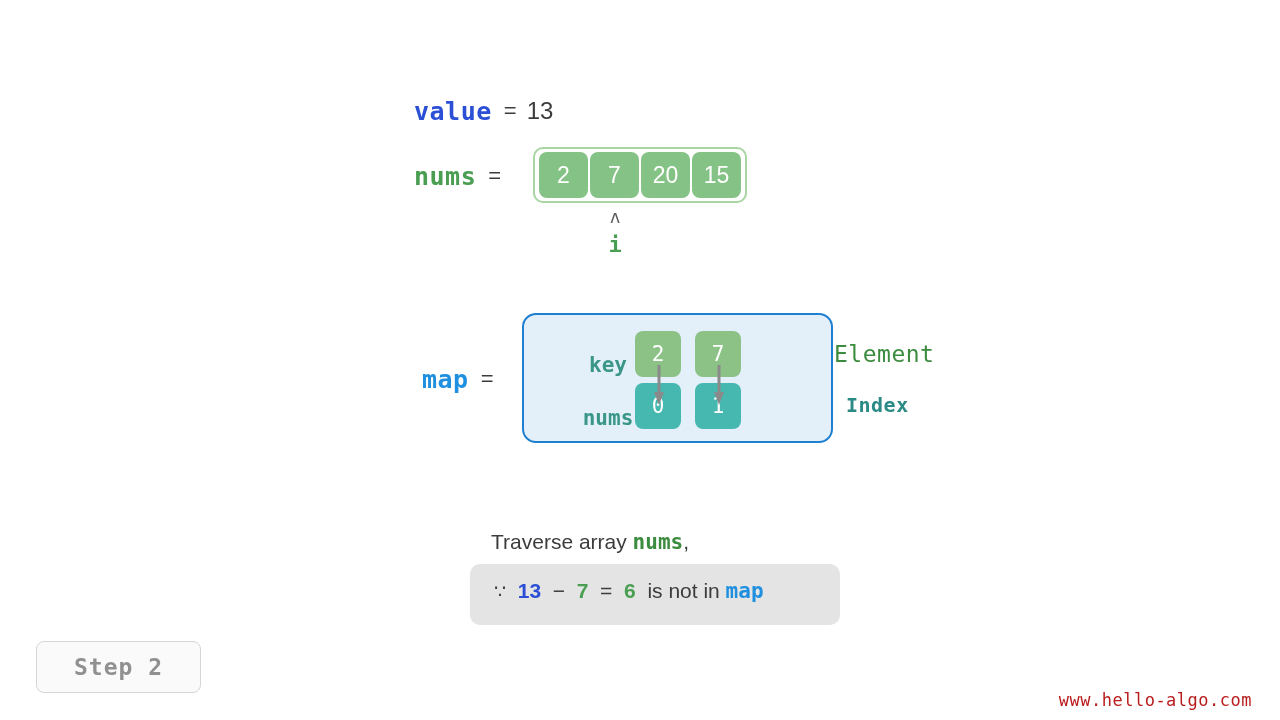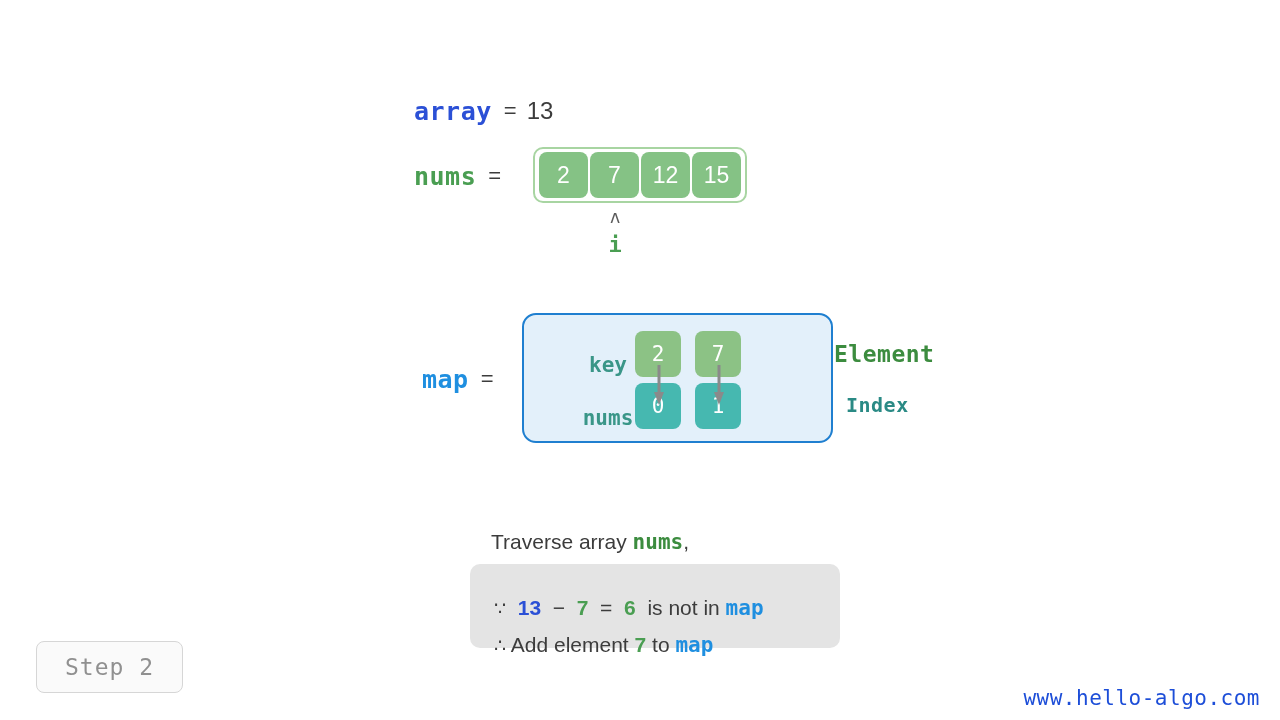--- a/index.html
+++ b/index.html
@@ -188,21 +188,21 @@
     width: 10px;
     height: 40px;
   }
 
   
   #caption-element {
     position: absolute;
     left: 834px;
     top: 341px;
     font-size: 23px;
-    font-weight: bold;
+    font-weight: normal;
     color: #3c8c3f;
     letter-spacing: 0.5px;
   }
   #caption-index {
     position: absolute;
     left: 846px;
     top: 393px;
     font-size: 20px;
     font-weight: bold;
     color: #2a8a85;
@@ -222,85 +222,85 @@
   #traverse-line .kw {
     font-weight: bold;
     color: #3c8c3f;
   }
 
   #explain-box {
     position: absolute;
     left: 470px;
     top: 564px;
     width: 370px;
-    height: 84px;
+    height: 61px;
     box-sizing: border-box;
     background: #e4e4e4;
     border-radius: 10px;
-    padding: 26px 0 0 24px;
+    padding: 9px 0 0 24px;
   }
   .explain-line {
     font-size: 21px;
     color: #3c3c3c;
     white-space: pre;
     line-height: 36px;
   }
   .explain-line .sym   { color: #3c3c3c; font-size: 19px; }
   .explain-line .blue  { color: #2b50d6; font-weight: bold; }
   .explain-line .green { color: #4a9e52; font-weight: bold; }
   .explain-line .lblue { color: #1f8fe0; font-weight: bold; }
 
   
   #step-badge {
     position: absolute;
     left: 36px;
     top: 641px;
-    width: 147px;
+    width: 165px;
     height: 52px;
     box-sizing: border-box;
     background: #fafafa;
     border: 1px solid #d6d6d6;
     border-radius: 8px;
     display: flex;
     align-items: center;
     justify-content: center;
     font-size: 23px;
-    font-weight: normal;
+    font-weight: bold;
     color: #909090;
     letter-spacing: 1px;
   }
 
   
   #watermark {
     position: absolute;
-    right: 20px;
+    right: 28px;
     bottom: 10px;
-    font-size: 21px;
-    color: #1d4ed8;
+    font-size: 17px;
+    color: #b91c1c;
     letter-spacing: 0.5px;
   }
 </style>
 </head>
 <body>
 
 <div id="target-row">
-  <span class="mono var">array</span>
+  <span class="mono var">value</span>
   <span class="eq">=</span>
   <span class="val">13</span>
 </div>
 
 <div id="nums-row">
   <span class="mono var">nums</span>
   <span class="eq">=</span>
 </div>
 
 <div id="nums-array">
   <div class="num-cell">2</div>
   <div class="num-cell">7</div>
-  <div class="num-cell">12</div>
+  <div class="num-cell">20</div>
   <div class="num-cell">15</div>
 </div>
 
 <div id="pointer-caret" class="mono">ʌ</div>
 <div id="pointer-label" class="mono">i</div>
 
 <div id="map-row">
   <span class="mono var">map</span>
   <span class="eq">=</span>
 </div>
@@ -326,18 +326,17 @@
   </svg>
 </div>
 
 <div id="caption-element" class="mono">Element</div>
 <div id="caption-index" class="mono">Index</div>
 
 <div id="traverse-line"><span>Traverse array </span><span class="kw mono">nums</span><span>,</span></div>
 
 <div id="explain-box">
   <div class="explain-line"><span class="sym">∵</span>&nbsp; <span class="blue">13</span>&nbsp; <span>−</span>&nbsp; <span class="green">7</span>&nbsp; <span>=</span>&nbsp; <span class="green">6</span>&nbsp; <span>is not in</span> <span class="lblue mono">map</span></div>
-  <div class="explain-line"><span class="sym">∴</span> <span>Add element</span> <span class="green">7</span> <span>to</span> <span class="lblue mono">map</span></div>
 </div>
 
 <div id="step-badge" class="mono">Step 2</div>
 
 <div id="watermark" class="mono">www.hello-algo.com</div>
 
 </body></html>

